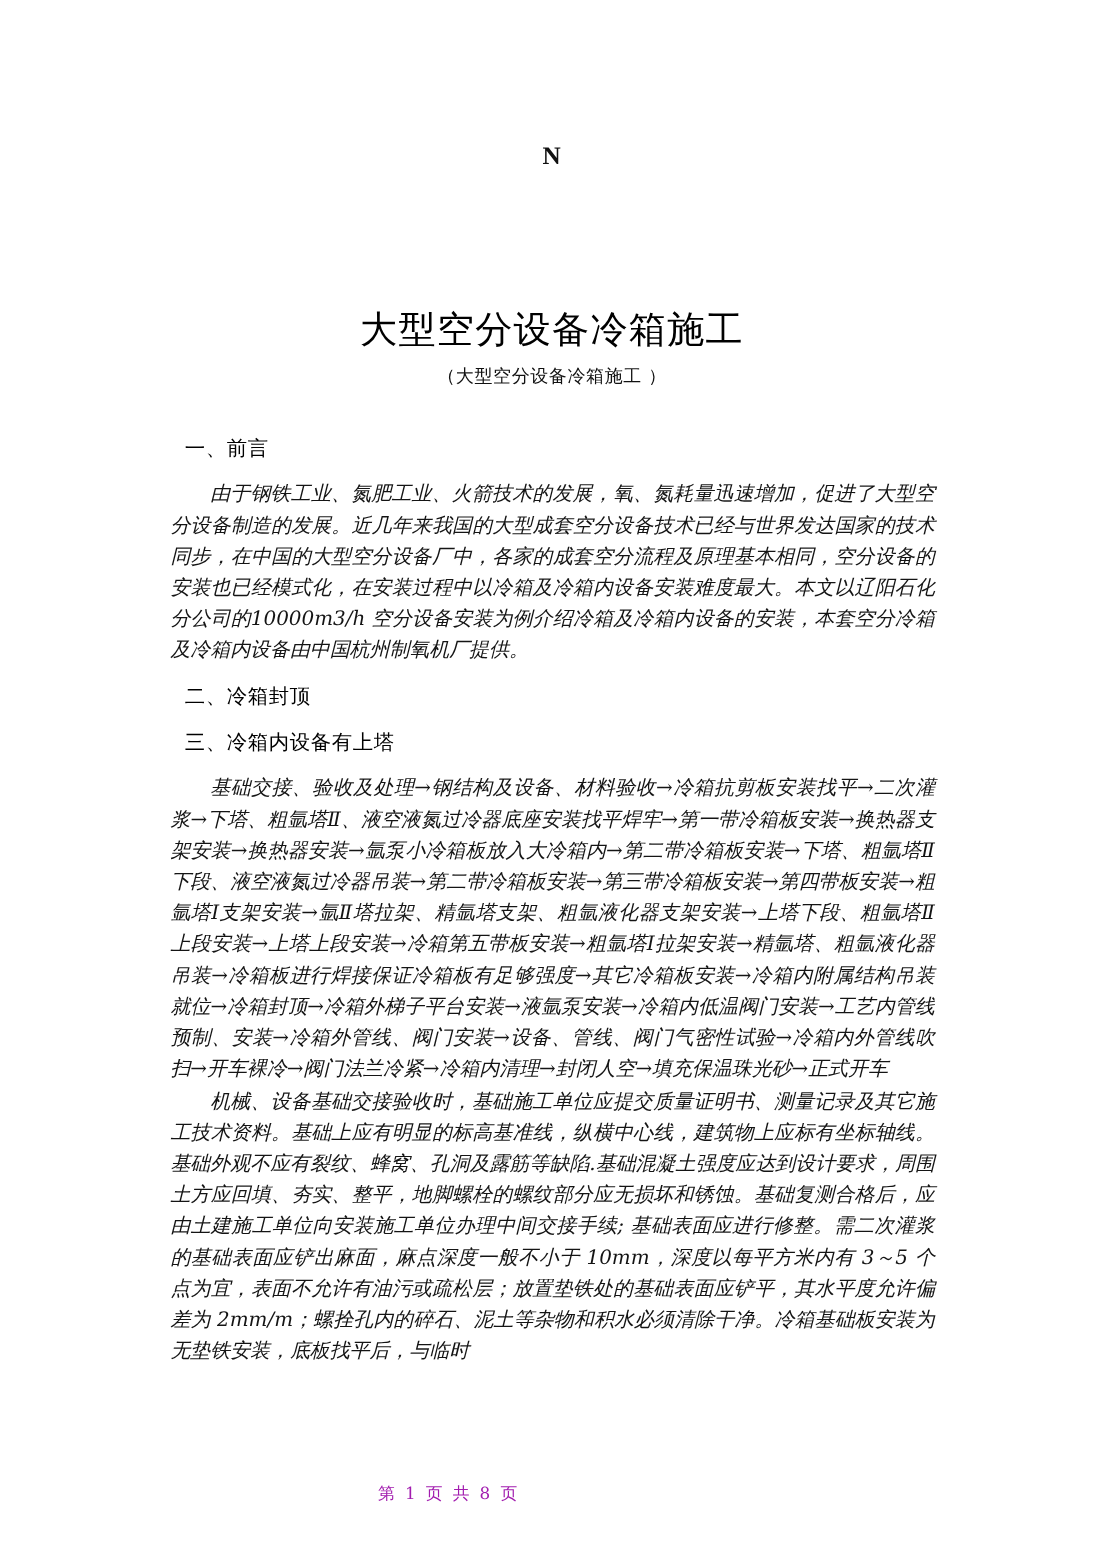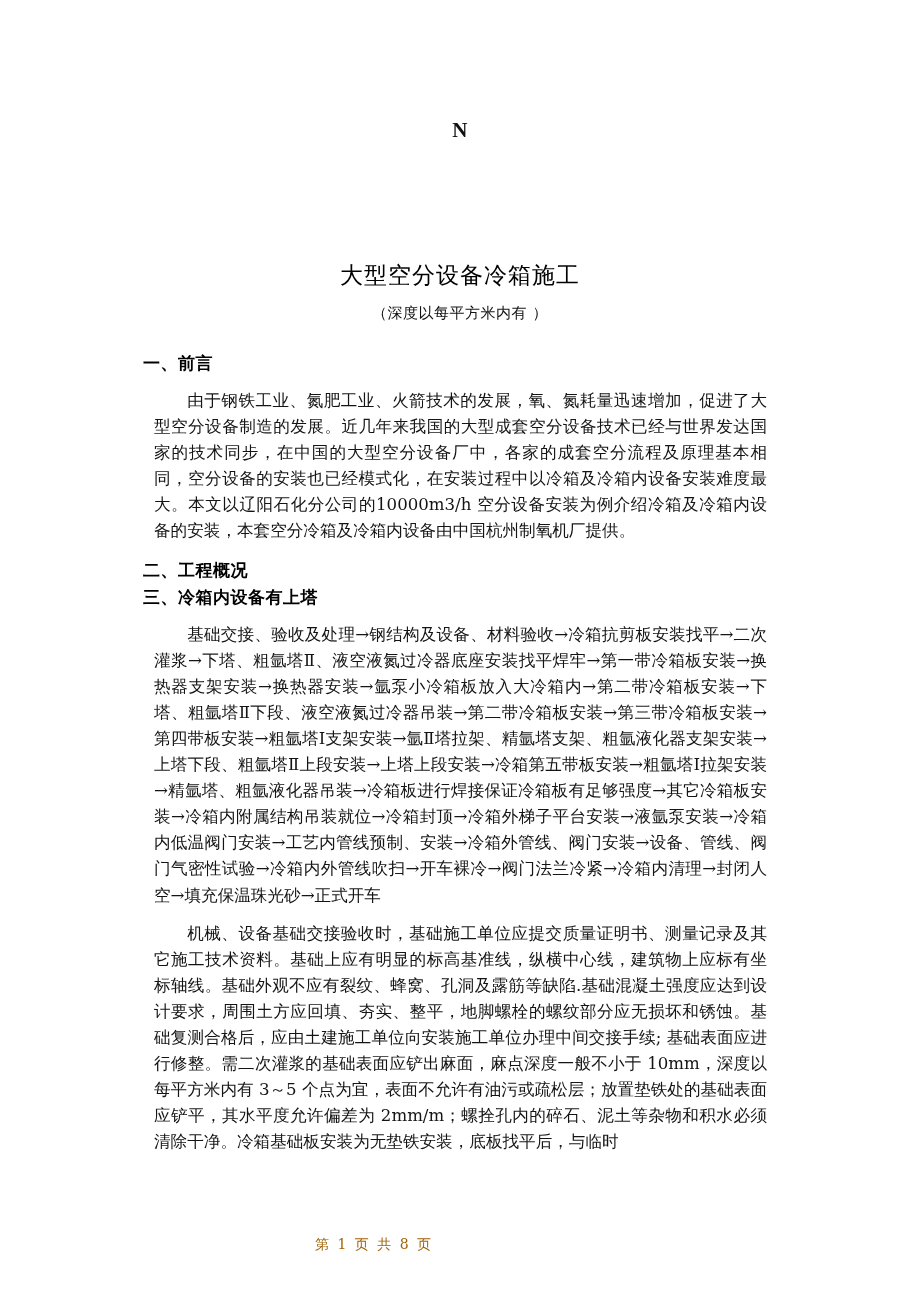--- a/index.html
+++ b/index.html
@@ -37,93 +37,94 @@
   
   .title-block {
     position: absolute;
     top: 258px;
     left: 0;
     width: 920px;
     text-align: center;
   }
   .doc-title {
     font-family: "DejaVu Sans", "Liberation Sans", sans-serif;
-    font-size: 23px;
+    font-size: 31px;
     line-height: 34px;
     color: #000;
     letter-spacing: 1px;
   }
   .doc-subtitle {
     margin-top: 10px;
     font-family: "DejaVu Serif", "Liberation Serif", serif;
     font-size: 15px;
     line-height: 22px;
     color: #111;
     letter-spacing: 0.5px;
   }
   
   .content {
     position: absolute;
     top: 349px;
     left: 142px;
     width: 637px;
   }
   h2.section-heading {
-    margin: 1px;
+    margin: 12px;
     font-family: "DejaVu Sans", "Liberation Sans", sans-serif;
-    font-weight: bold;
+    font-weight: normal;
     font-size: 17px;
     line-height: 26px;
     color: #000;
     letter-spacing: 0.5px;
   }
   p.para {
-    margin: 12px;
+    margin: 0;
     font-size: 16.6px;
     line-height: 26.1px;
     text-align: justify;
     text-justify: inter-ideograph;
     text-indent: 2em;
     color: #141414;
     word-break: break-all;
+    font-style: italic;
   }
   p.para.flow {
     text-align: justify;
   }
   
   .footer {
     position: absolute;
     bottom: 48px;
     left: 0;
     width: 748px;
     text-align: center;
     font-size: 14px;
     letter-spacing: 2px;
-    color: #a16207;
+    color: #a21caf;
     font-family: "DejaVu Serif", "Liberation Serif", serif;
   }
 </style>
 </head>
 <body>
 
 <div class="page">
 
   <div class="header-mark">N</div>
 
   <div class="title-block">
     <div class="doc-title">大型空分设备冷箱施工</div>
-    <div class="doc-subtitle">（深度以每平方米内有 ）</div>
+    <div class="doc-subtitle">（大型空分设备冷箱施工 ）</div>
   </div>
 
   <div class="content">
 
     <h2 class="section-heading">一、前言</h2>
     <p class="para">由于钢铁工业、氮肥工业、火箭技术的发展，氧、氮耗量迅速增加，促进了大型空分设备制造的发展。近几年来我国的大型成套空分设备技术已经与世界发达国家的技术同步，在中国的大型空分设备厂中，各家的成套空分流程及原理基本相同，空分设备的安装也已经模式化，在安装过程中以冷箱及冷箱内设备安装难度最大。本文以辽阳石化分公司的10000m3/h 空分设备安装为例介绍冷箱及冷箱内设备的安装，本套空分冷箱及冷箱内设备由中国杭州制氧机厂提供。</p>
 
-    <h2 class="section-heading">二、工程概况</h2>
+    <h2 class="section-heading">二、冷箱封顶</h2>
 
     <h2 class="section-heading">三、冷箱内设备有上塔</h2>
     <p class="para flow">基础交接、验收及处理→钢结构及设备、材料验收→冷箱抗剪板安装找平→二次灌浆→下塔、粗氩塔Ⅱ、液空液氮过冷器底座安装找平焊牢→第一带冷箱板安装→换热器支架安装→换热器安装→氩泵小冷箱板放入大冷箱内→第二带冷箱板安装→下塔、粗氩塔Ⅱ下段、液空液氮过冷器吊装→第二带冷箱板安装→第三带冷箱板安装→第四带板安装→粗氩塔Ⅰ支架安装→氩Ⅱ塔拉架、精氩塔支架、粗氩液化器支架安装→上塔下段、粗氩塔Ⅱ上段安装→上塔上段安装→冷箱第五带板安装→粗氩塔Ⅰ拉架安装→精氩塔、粗氩液化器吊装→冷箱板进行焊接保证冷箱板有足够强度→其它冷箱板安装→冷箱内附属结构吊装就位→冷箱封顶→冷箱外梯子平台安装→液氩泵安装→冷箱内低温阀门安装→工艺内管线预制、安装→冷箱外管线、阀门安装→设备、管线、阀门气密性试验→冷箱内外管线吹扫→开车裸冷→阀门法兰冷紧→冷箱内清理→封闭人空→填充保温珠光砂→正式开车</p>
 
     <p class="para">机械、设备基础交接验收时，基础施工单位应提交质量证明书、测量记录及其它施工技术资料。基础上应有明显的标高基准线，纵横中心线，建筑物上应标有坐标轴线。基础外观不应有裂纹、蜂窝、孔洞及露筋等缺陷.基础混凝土强度应达到设计要求，周围土方应回填、夯实、整平，地脚螺栓的螺纹部分应无损坏和锈蚀。基础复测合格后，应由土建施工单位向安装施工单位办理中间交接手续; 基础表面应进行修整。需二次灌浆的基础表面应铲出麻面，麻点深度一般不小于 10mm，深度以每平方米内有 3～5 个点为宜，表面不允许有油污或疏松层；放置垫铁处的基础表面应铲平，其水平度允许偏差为 2mm/m；螺拴孔内的碎石、泥土等杂物和积水必须清除干净。冷箱基础板安装为无垫铁安装，底板找平后，与临时</p>
 
   </div>
 
   <div class="footer">第 1 页 共 8 页</div>
 

